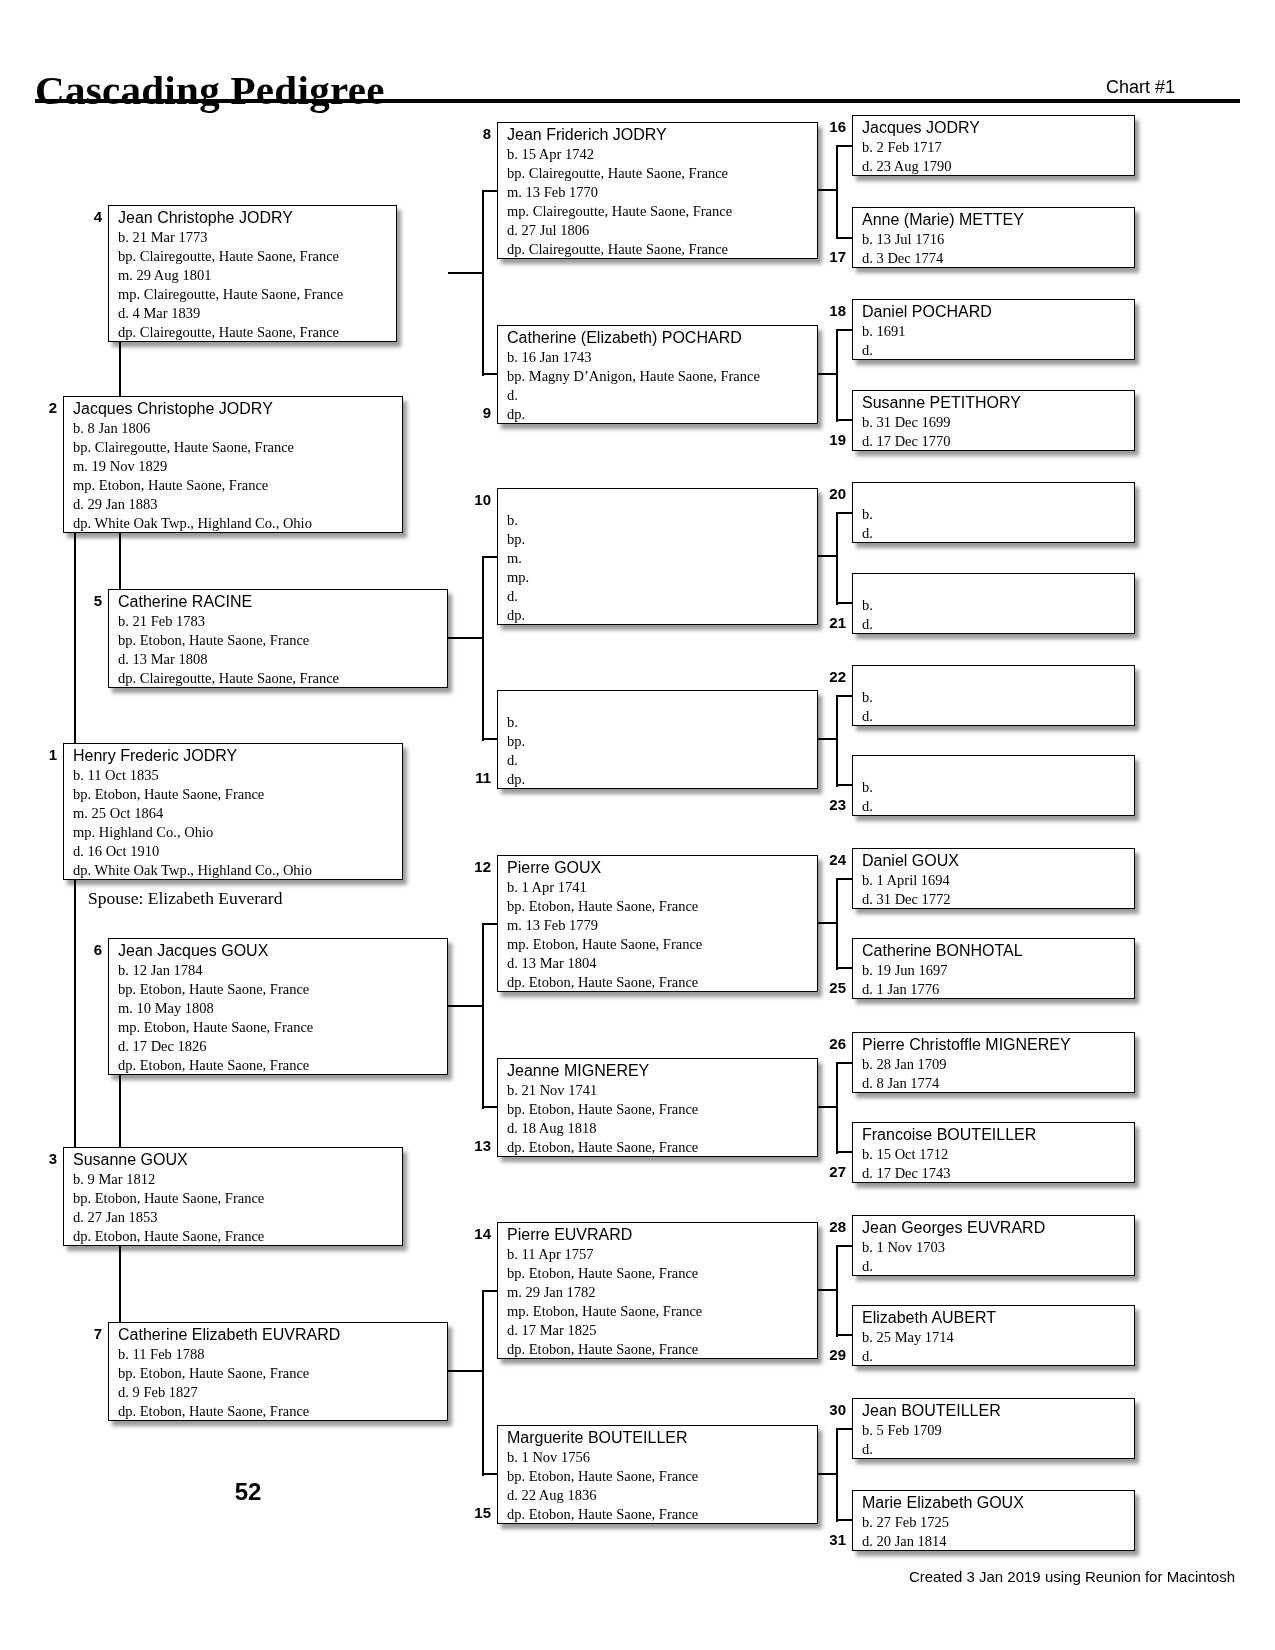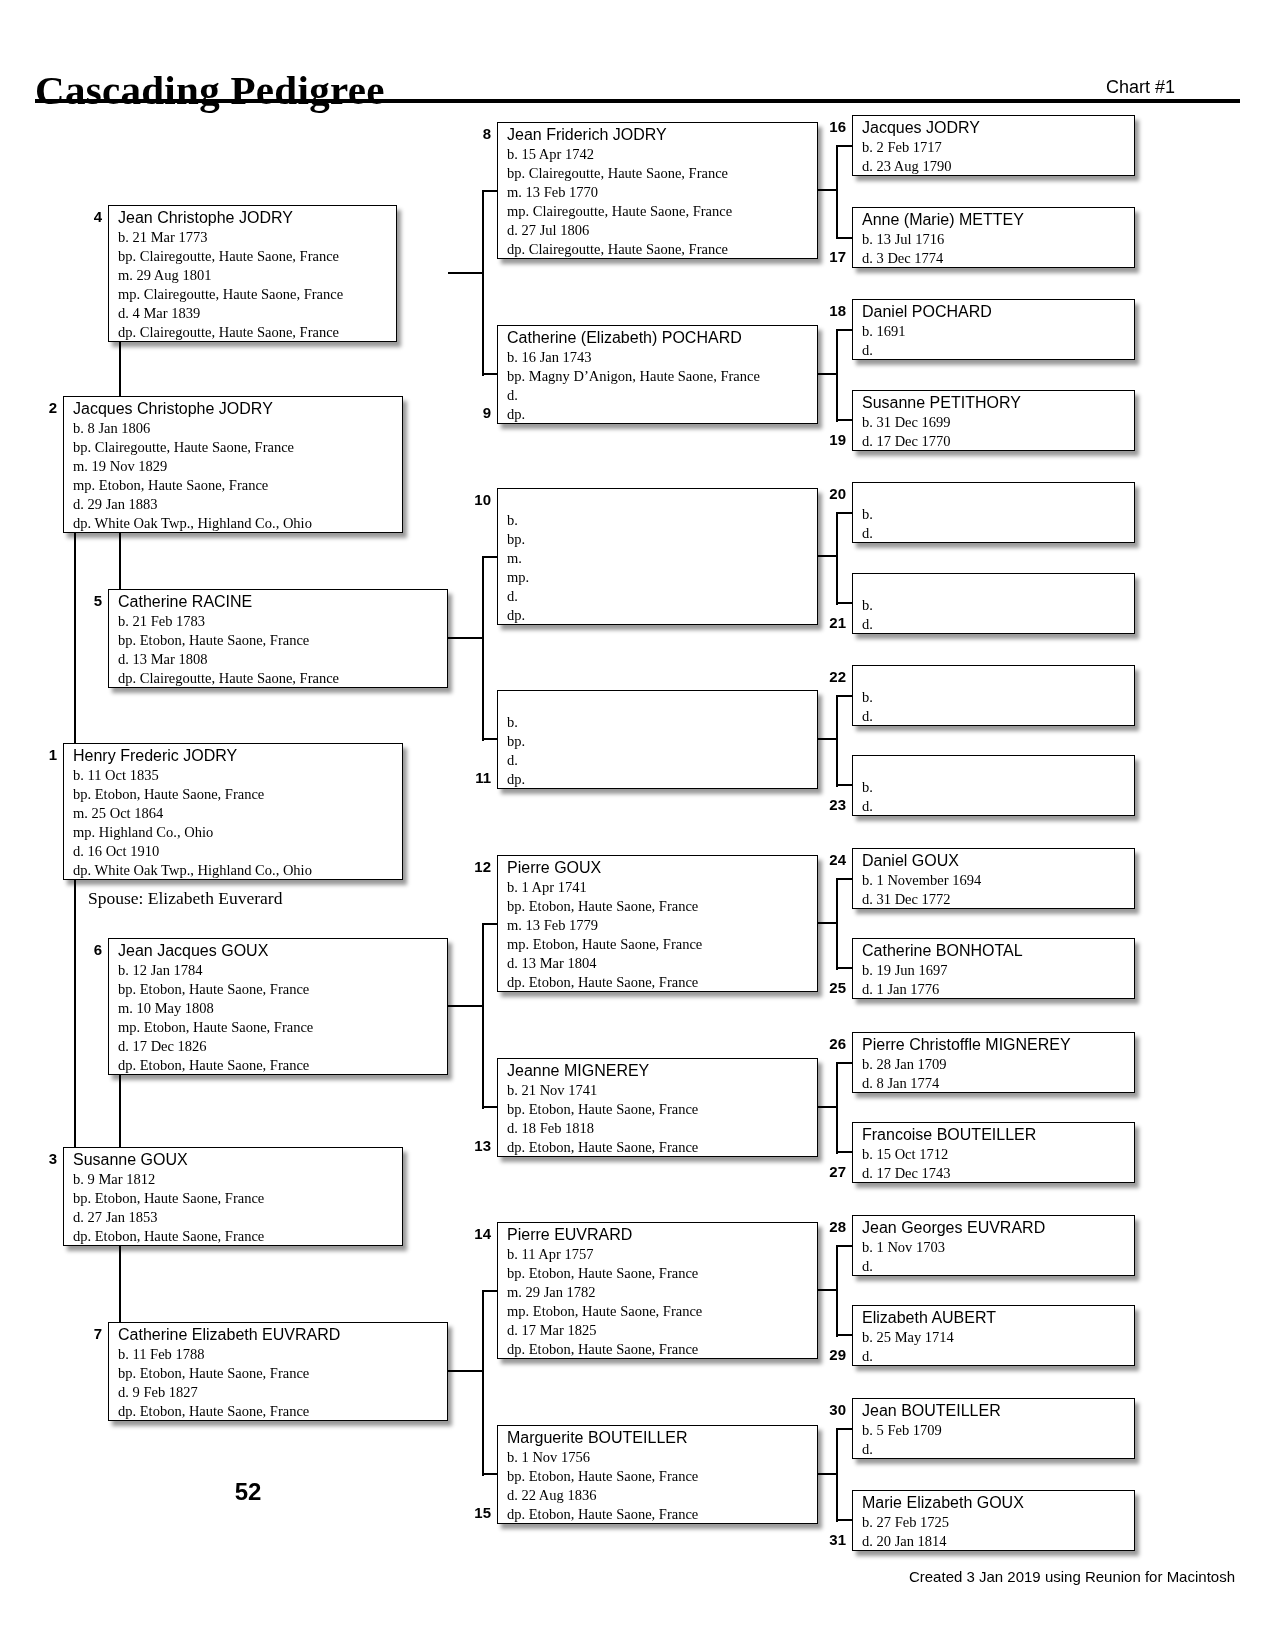--- a/index.html
+++ b/index.html
@@ -217,21 +217,21 @@
       <div class="pline">m. 13 Feb 1779</div>
       <div class="pline">mp. Etobon, Haute Saone, France</div>
       <div class="pline">d. 13 Mar 1804</div>
       <div class="pline">dp. Etobon, Haute Saone, France</div>
     </div>
     <div class="pnum" style="left: 455px; top: 857px;">12</div>
     <div class="pbox" style="left: 497px; top: 1058px; width: 321px; height: 99px;">
       <div class="pname">Jeanne MIGNEREY</div>
       <div class="pline">b. 21 Nov 1741</div>
       <div class="pline">bp. Etobon, Haute Saone, France</div>
-      <div class="pline">d. 18 Feb 1818</div>
+      <div class="pline">d. 18 Aug 1818</div>
       <div class="pline">dp. Etobon, Haute Saone, France</div>
     </div>
     <div class="pnum" style="left: 455px; top: 1136px;">13</div>
     <div class="pbox" style="left: 497px; top: 1222px; width: 321px; height: 137px;">
       <div class="pname">Pierre EUVRARD</div>
       <div class="pline">b. 11 Apr 1757</div>
       <div class="pline">bp. Etobon, Haute Saone, France</div>
       <div class="pline">m. 29 Jan 1782</div>
       <div class="pline">mp. Etobon, Haute Saone, France</div>
       <div class="pline">d. 17 Mar 1825</div>
@@ -289,21 +289,21 @@
     </div>
     <div class="pnum" style="left: 810px; top: 667px;">22</div>
     <div class="pbox" style="left: 852px; top: 755px; width: 283px; height: 61px;">
       <div class="pname"></div>
       <div class="pline">b.</div>
       <div class="pline">d.</div>
     </div>
     <div class="pnum" style="left: 810px; top: 795px;">23</div>
     <div class="pbox" style="left: 852px; top: 848px; width: 283px; height: 61px;">
       <div class="pname">Daniel GOUX</div>
-      <div class="pline">b. 1 November 1694</div>
+      <div class="pline">b. 1 April 1694</div>
       <div class="pline">d. 31 Dec 1772</div>
     </div>
     <div class="pnum" style="left: 810px; top: 850px;">24</div>
     <div class="pbox" style="left: 852px; top: 938px; width: 283px; height: 61px;">
       <div class="pname">Catherine BONHOTAL</div>
       <div class="pline">b. 19 Jun 1697</div>
       <div class="pline">d. 1 Jan 1776</div>
     </div>
     <div class="pnum" style="left: 810px; top: 978px;">25</div>
     <div class="pbox" style="left: 852px; top: 1032px; width: 283px; height: 61px;">

